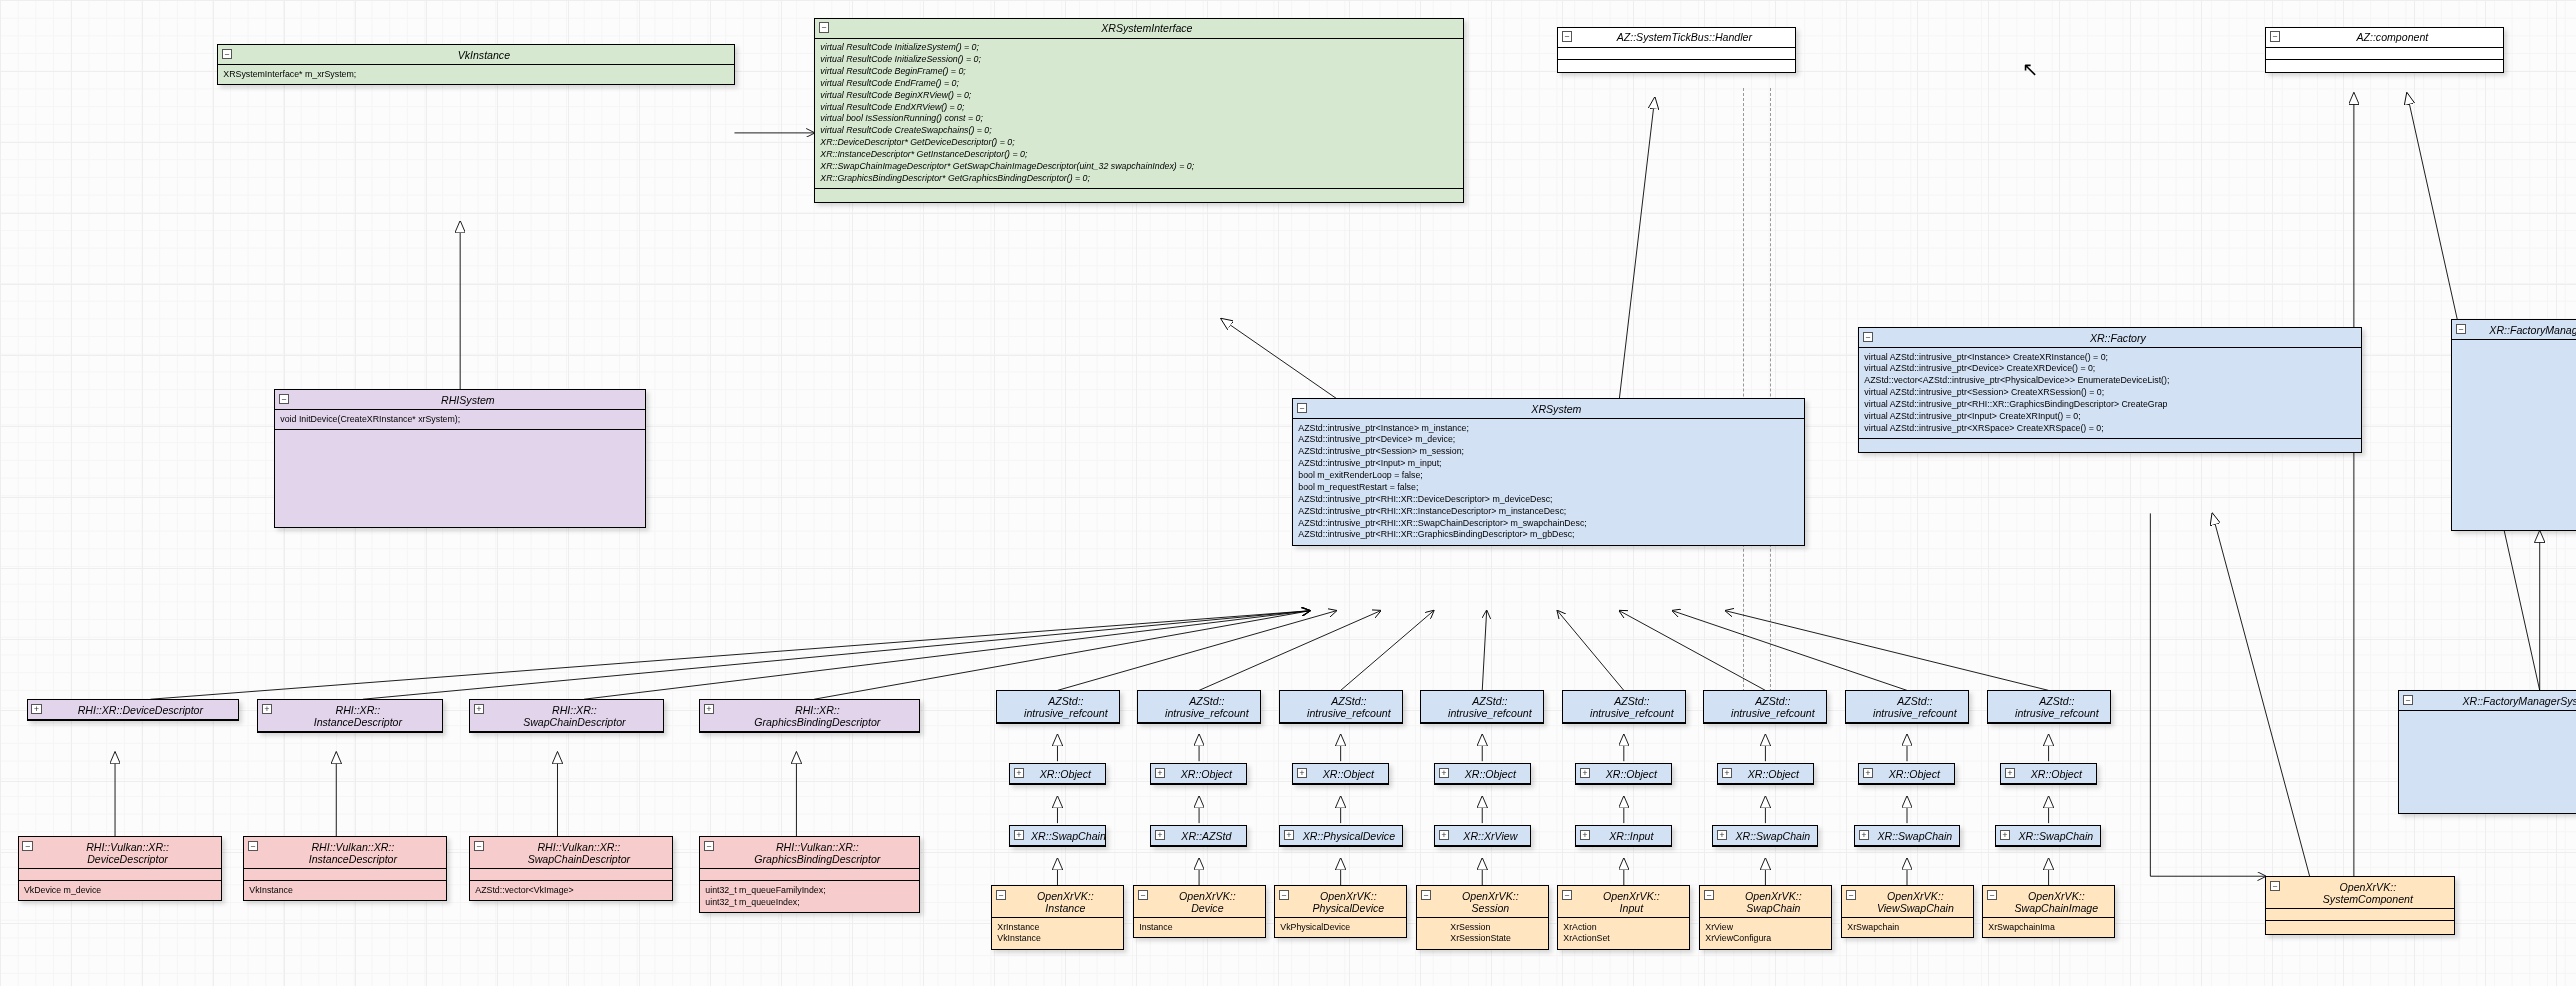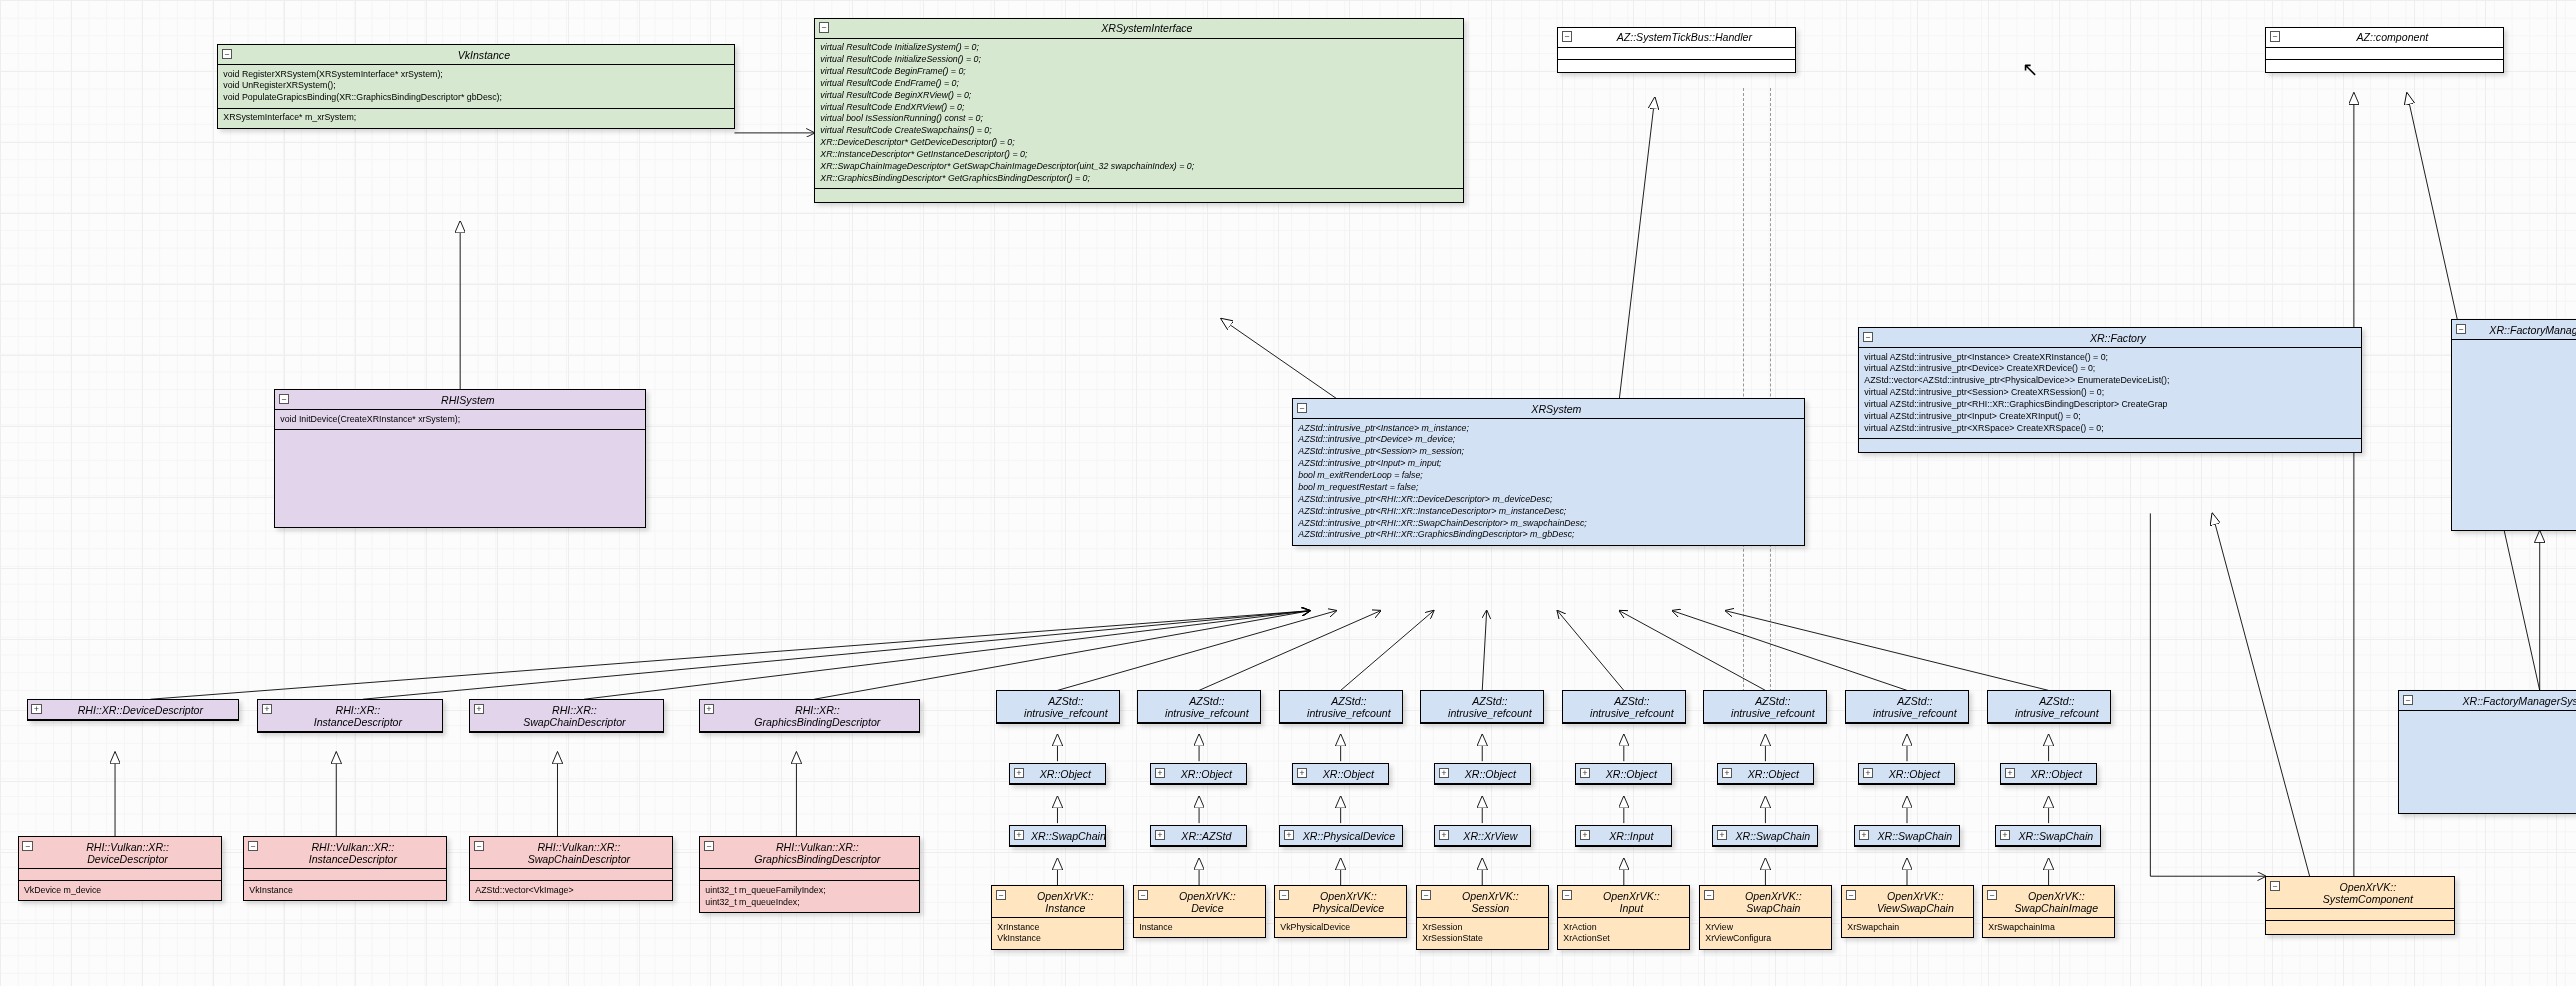--- a/index.html
+++ b/index.html
@@ -145,23 +145,20 @@
   <line x1="2870" y1="780" x2="2720" y2="105" stroke="#000" marker-end="url(#openTri)"></line>
 
   <line x1="2660" y1="990" x2="2660" y2="105" stroke="#000" marker-end="url(#openTri)"></line>
   <line x1="2610" y1="990" x2="2500" y2="580" stroke="#000" marker-end="url(#openTri)"></line>
 </svg>
 
 <div class="cursor" style="left:2022px; top:58px;">↖</div>
 
 <div class="uml green" style="left:217px; top:44px; width:518px;">
   <div class="titlebar"><span class="toggle">−</span><span>VkInstance</span></div>
-  <div class="section" style="white-space:pre;">void RegisterXRSystem(XRSystemInterface* xrSystem);
-void UnRegisterXRSystem();
-void PopulateGrapicsBinding(XR::GraphicsBindingDescriptor* gbDesc);</div>
   <div class="section">XRSystemInterface* m_xrSystem;</div>
 </div>
 
 <div class="uml green" style="left:814px; top:17.7px; width:650px;">
   <div class="titlebar"><span class="toggle">−</span><span>XRSystemInterface</span></div>
   <div class="section" style="white-space:pre;font-style:italic;">virtual ResultCode InitializeSystem() = 0;
 virtual ResultCode InitializeSession() = 0;
 virtual ResultCode BeginFrame() = 0;
 virtual ResultCode EndFrame() = 0;
 virtual ResultCode BeginXRView() = 0;
@@ -188,21 +185,21 @@
 </div>
 
 <div class="uml purple" style="left:274px; top:389px; width:372px;">
   <div class="titlebar"><span class="toggle">−</span><span>RHISystem</span></div>
   <div class="section">void InitDevice(CreateXRInstance* xrSystem);</div>
   <div class="section empty" style="min-height:97px;"></div>
 </div>
 
 <div class="uml blue" style="left:1292px; top:398px; width:513px;">
   <div class="titlebar"><span class="toggle">−</span><span>XRSystem</span></div>
-  <div class="section" style="white-space:pre;font-style:italic;">AZStd::intrusive_ptr&lt;Instance&gt; m_instance;
+  <div class="section" style="white-space:pre;">AZStd::intrusive_ptr&lt;Instance&gt; m_instance;
 AZStd::intrusive_ptr&lt;Device&gt; m_device;
 AZStd::intrusive_ptr&lt;Session&gt; m_session;
 AZStd::intrusive_ptr&lt;Input&gt; m_input;
 bool m_exitRenderLoop = false;
 bool m_requestRestart = false;
 AZStd::intrusive_ptr&lt;RHI::XR::DeviceDescriptor&gt; m_deviceDesc;
 AZStd::intrusive_ptr&lt;RHI::XR::InstanceDescriptor&gt; m_instanceDesc;
 AZStd::intrusive_ptr&lt;RHI::XR::SwapChainDescriptor&gt; m_swapchainDesc;
 AZStd::intrusive_ptr&lt;RHI::XR::GraphicsBindingDescriptor&gt; m_gbDesc;</div>
 </div>
@@ -324,21 +321,21 @@
   </div>
 <div class="uml blue" style="left:1434px; top:763px; width:97px;">
     <div class="titlebar"><span class="toggle">+</span><span>XR::Object</span></div>
   </div>
 <div class="uml blue" style="left:1434px; top:825px; width:97px;">
     <div class="titlebar"><span class="toggle">+</span><span>XR::XrView</span></div>
   </div>
 <div class="uml orange" style="left:1416px; top:885px; width:133px;">
   <div class="titlebar"><span class="toggle">−</span><span style="white-space:pre;">OpenXrVK::
 Session</span></div>
-  <div class="section" style="white-space:pre;">XrSession
+  <div class="section" style="white-space:pre;margin-left:28px;">XrSession
 XrSessionState</div>
 </div>
 
 <div class="uml blue" style="left:1562px; top:690px; width:124px;">
     <div class="titlebar" style="white-space:pre;">AZStd::
 intrusive_refcount</div>
   </div>
 <div class="uml blue" style="left:1575px; top:763px; width:97px;">
     <div class="titlebar"><span class="toggle">+</span><span>XR::Object</span></div>
   </div>

